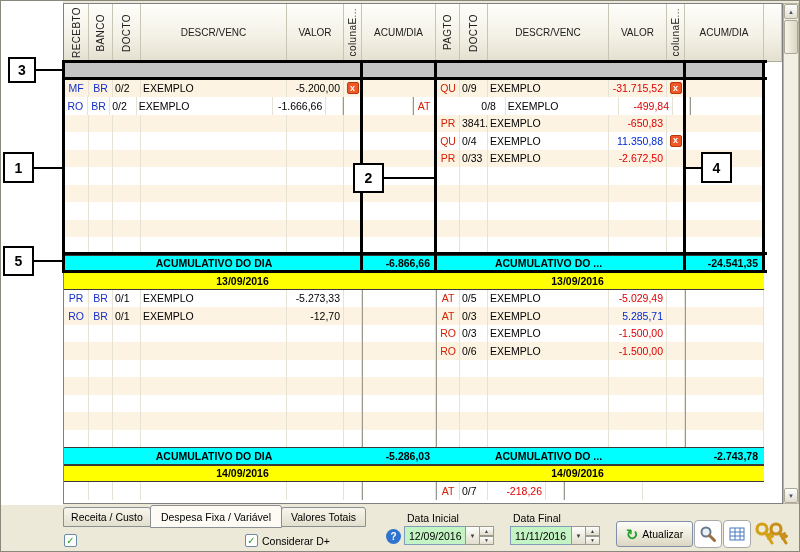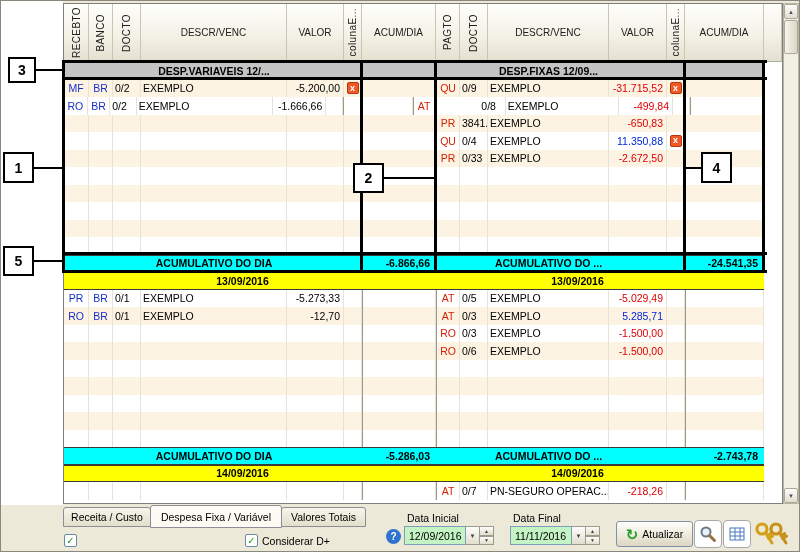--- a/index.html
+++ b/index.html
@@ -129,22 +129,20 @@
         <span class="vtext">colunaE...</span>
       </div>
       <div class="hcell" style="width: 79px;">
         <span>ACUM/DIA</span>
       </div>
       <div class="hcell hfill"></div>
     </div>
   <div class="gbody">
       <div class="row group">
         <div class="cells special gray">
-          <div class="abs" style="left: 77px; width: 146px;">DESP.VARIAVEIS 12/...</div>
-          <div class="abs" style="left: 424px; width: 121px;">DESP.FIXAS 12/09...</div>
         </div>
         <div class="fillc"></div>
       </div>
       <div class="row data cream">
         <div class="cells">
           <div class="cell code-l ctr" style="width: 25px;">MF</div>
           <div class="cell code-l ctr" style="width: 24px;">BR</div>
           <div class="cell docto" style="width: 28px;">0/2</div>
           <div class="cell desc" style="width: 146px;">EXEMPLO</div>
           <div class="cell val dark" style="width: 57px;">-5.200,00</div>
@@ -525,21 +523,20 @@
         <div class="cells">
           <div class="cell code-l ctr" style="width: 25px;"></div>
           <div class="cell code-l ctr" style="width: 24px;"></div>
           <div class="cell docto" style="width: 28px;"></div>
           <div class="cell desc" style="width: 146px;"></div>
           <div class="cell val " style="width: 57px;"></div>
           <div class="cell xc ctr" style="width: 18px;"></div>
           <div class="cell sep" style="width: 74px;"></div>
           <div class="cell code-r ctr sep" style="width: 24px;">AT</div>
           <div class="cell docto" style="width: 28px;">0/7</div>
-          <div class="cell desc" style="width: 121px;">PN-SEGURO OPERAC...</div>
           <div class="cell val neg" style="width: 58px;">-218,26</div>
           <div class="cell xc ctr" style="width: 18px;"></div>
           <div class="cell sep" style="width: 79px;"></div>
         </div>
         <div class="fillc"></div>
       </div>
     </div>
 </div>
 
 <div class="vsb">

